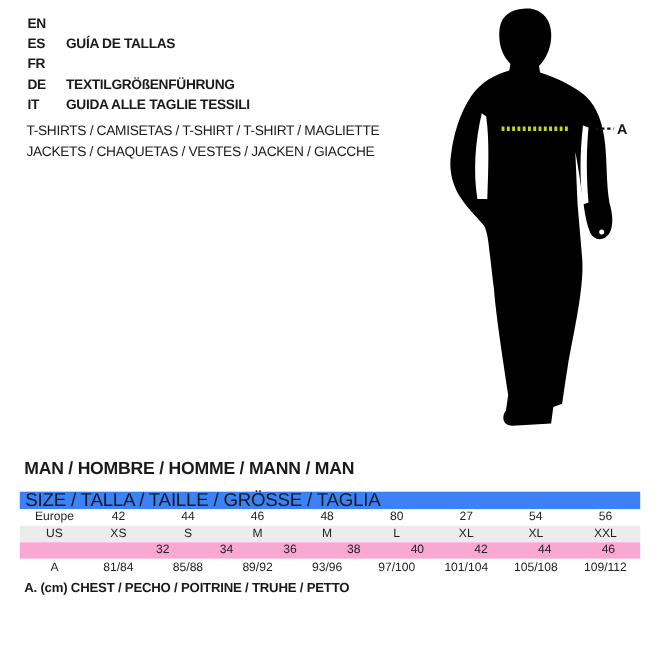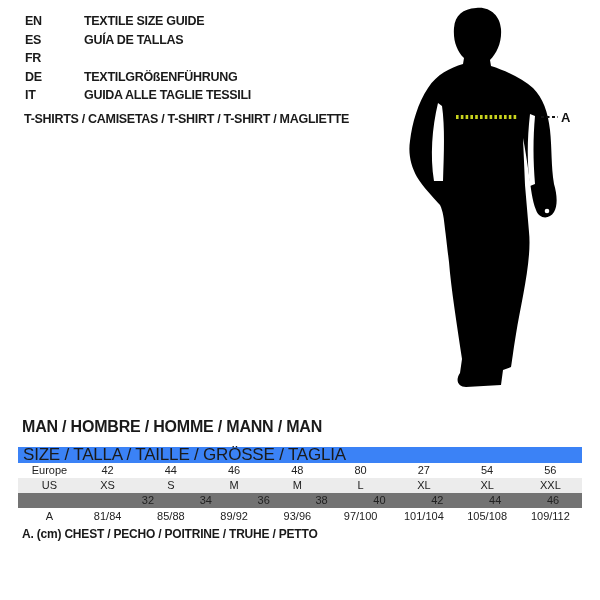--- a/index.html
+++ b/index.html
@@ -2,85 +2,85 @@
 <html><head>
 <meta charset="utf-8">
 <style>
   html,body{margin:0;padding:0;background:#fff;}
   .page{
     position:relative;width:600px;height:600px;background:#ffffff;overflow:hidden;
     font-family:"Liberation Sans",sans-serif;color:#1a1a1a;
   }
   
   .lang-list{position:absolute;top:12px;left:25px;}
-  .lang-row{display:grid;grid-template-columns:35px auto;line-height:18.6px;gap:24px;}
+  .lang-row{display:grid;grid-template-columns:35px auto;line-height:18.6px;}
   .lang-code,.lang-label{
     font-weight:700;font-size:12.5px;letter-spacing:-0.3px;white-space:nowrap;
   }
   
   .categories{position:absolute;top:110px;left:24px;}
   .category-line{
-    font-weight:700;font-size:12.5px;letter-spacing:-0.3px;line-height:19px;white-space:nowrap;
+    font-weight:400;font-size:12.5px;letter-spacing:-0.3px;line-height:19px;white-space:nowrap;
   }
   
   .figure-wrap{position:absolute;top:0;left:400px;width:200px;height:400px;}
   
   .man-heading{
     position:absolute;top:418px;left:22px;
     font-weight:700;font-size:16px;letter-spacing:-0.2px;white-space:nowrap;
   }
   
   .size-table{position:absolute;top:447px;left:18px;width:564px;font-size:11px;color:#222;}
   .t-header{
     background:#3b82f6;height:16px;line-height:16px;padding-left:5px;
     font-size:17px;color:#1a1a1a;letter-spacing:-0.2px;
   }
   .t-row{display:flex;height:15px;line-height:15px;}
   .t-row.tall{height:16px;line-height:16px;}
   .t-label{width:58px;padding-left:5px;box-sizing:border-box;text-align:center;}
   .t-cell{flex:1;text-align:center;}
   .row-europe{background:#ffffff;}
   .row-us{background:#ececec;}
-  .row-num{background:#737373;padding-left:43px;}
+  .row-num{background:#f9a8d4;padding-left:43px;}
   .row-a{background:#ffffff;}
   
   .footnote{
     position:absolute;top:527px;left:22px;
     font-weight:700;font-size:12px;letter-spacing:-0.2px;white-space:nowrap;
   }
 </style>
 </head>
 <body>
 
 <div class="page">
 
   <div class="lang-list">
     <div class="lang-row">
       <span class="lang-code">EN</span>
-      <span class="lang-label">TEXTILE SIZE GUIDE</span>
     </div>
     <div class="lang-row">
       <span class="lang-code">ES</span>
       <span class="lang-label">GUÍA DE TALLAS</span>
     </div>
     <div class="lang-row">
       <span class="lang-code">FR</span>
     </div>
     <div class="lang-row">
       <span class="lang-code">DE</span>
       <span class="lang-label">TEXTILGRÖßENFÜHRUNG</span>
     </div>
     <div class="lang-row">
       <span class="lang-code">IT</span>
       <span class="lang-label">GUIDA ALLE TAGLIE TESSILI</span>
     </div>
   </div>
 
   <div class="categories">
     <div class="category-line">T-SHIRTS / CAMISETAS / T-SHIRT / T-SHIRT / MAGLIETTE</div>
+    <div class="category-line">JACKETS / CHAQUETAS / VESTES / JACKEN / GIACCHE</div>
   </div>
 
   <div class="figure-wrap">
     <svg width="200" height="400" viewBox="400 0 200 400">
       <path d="M 476,8
                C 489,6 500,15 501,29
                C 502,42 497,53 490,60
                L 491,66
                C 507,71 523,79 533,88
                C 543,98 548,112 550,130

